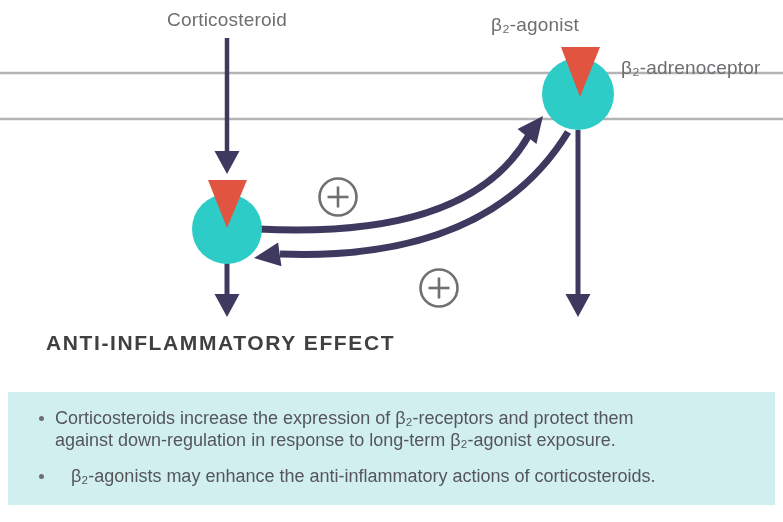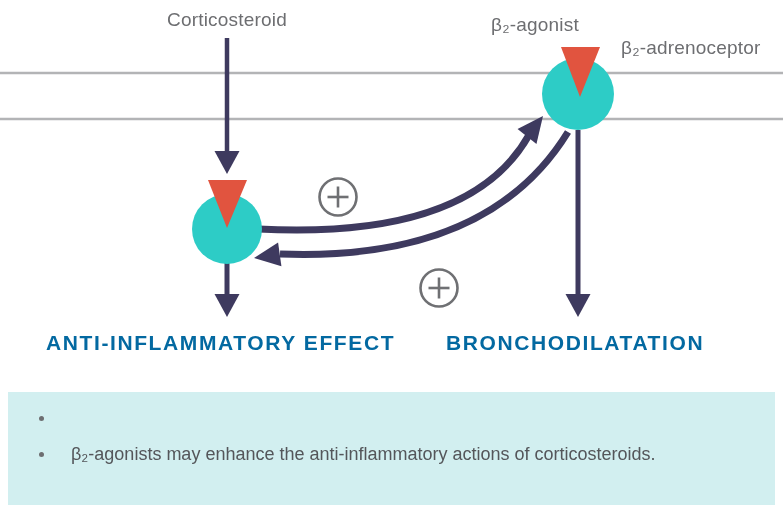--- a/index.html
+++ b/index.html
@@ -16,21 +16,21 @@
     position:absolute;
     color:#6d6e71;
     font-size:19px;
     letter-spacing:0.2px;
     line-height:23px;
     white-space:pre-line;
   }
   .lbl.center{text-align:center;}
   .effect{
     position:absolute;
-    color:#0369a1;
+    color:#404040;
     font-size:21px;
     font-weight:bold;
     letter-spacing:1.6px;
     line-height:22px;
     white-space:nowrap;
   }
   .notes{
     position:absolute;
     left:8px;top:392px;
     width:767px;height:113px;
@@ -107,31 +107,32 @@
       <polygon points="561,47 600,47 580,97" fill="#e1543f"></polygon>
 
       <circle cx="227" cy="229" r="35" fill="#2dccc6"></circle>
       <polygon points="208,180 247,180 227,228" fill="#e1543f"></polygon>
     </svg>
 
     <div class="lbl center" style="left:460px;top:13px;width:150px;">β₂-agonist</div>
 
     <div class="lbl center" style="left:107px;top:8px;width:240px;">Corticosteroid</div>
 
-    <div class="lbl" style="left:621px;top:36px;">β₂-adrenoceptor</div>
+    <div class="lbl" style="left:621px;top:56px;">β₂-adrenoceptor</div>
 
 
     <div class="effect" style="left:46px;top:332px;">ANTI-INFLAMMATORY EFFECT</div>
 
-    <div class="effect" style="left:446px;top:332px;">BRONCHODILATATION</div>
   </div>
 
   <div class="notes">
     <div class="bullet-row">
       <span class="bullet-dot"></span>
+      <span class="bullet-text">Corticosteroids increase the expression of β₂-receptors and protect them
+against down-regulation in response to long-term β₂-agonist exposure.</span>
     </div>
     <div class="bullet-row">
       <span class="bullet-dot"></span>
       <span class="bullet-text">β₂-agonists may enhance the anti-inflammatory actions of corticosteroids.</span>
     </div>
   </div>
 
 </div>
 
 </body></html>

